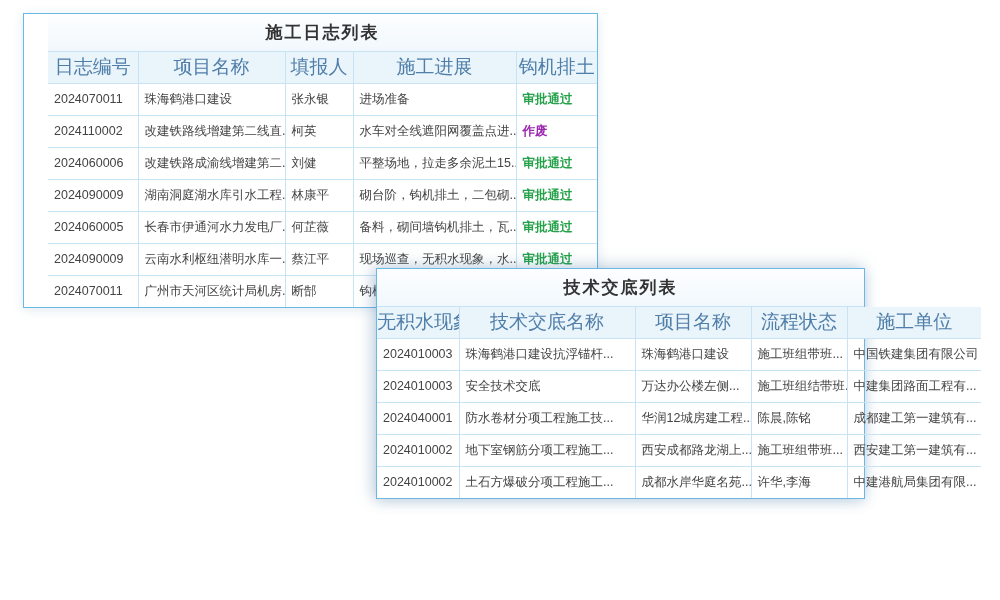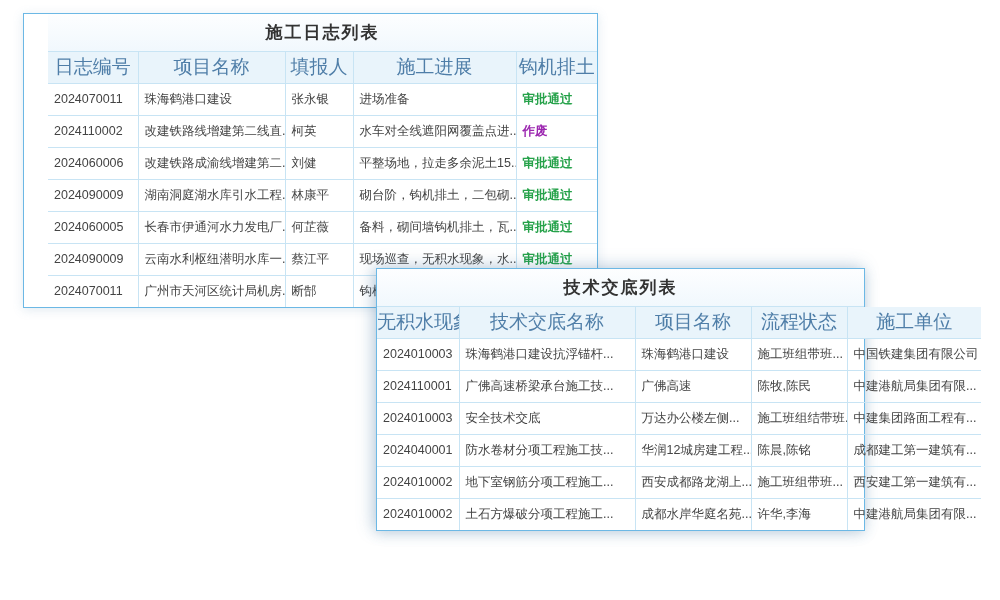--- a/index.html
+++ b/index.html
@@ -135,27 +135,20 @@
       </thead>
       <tbody>
         <tr>
           <td class="link l">2024010003</td>
           <td class="link l">珠海鹤港口建设抗浮锚杆...</td>
           <td class="link l">珠海鹤港口建设</td>
           <td class="c">施工班组带班...</td>
           <td class="c">中国铁建集团有限公司</td>
         </tr>
         <tr>
-          <td class="link l">2024110001</td>
-          <td class="link l">广佛高速桥梁承台施工技...</td>
-          <td class="link l">广佛高速</td>
-          <td class="c">陈牧,陈民</td>
-          <td class="c">中建港航局集团有限...</td>
-        </tr>
-        <tr>
           <td class="link l">2024010003</td>
           <td class="link l">安全技术交底</td>
           <td class="link l">万达办公楼左侧...</td>
           <td class="c">施工班组结带班...</td>
           <td class="c">中建集团路面工程有...</td>
         </tr>
         <tr>
           <td class="link l">2024040001</td>
           <td class="link l">防水卷材分项工程施工技...</td>
           <td class="link l">华润12城房建工程...</td>

